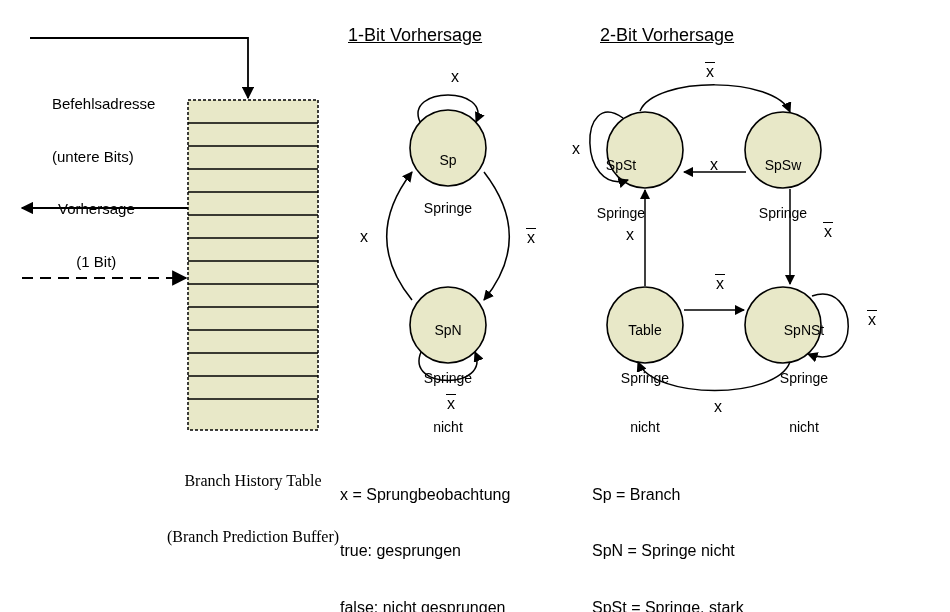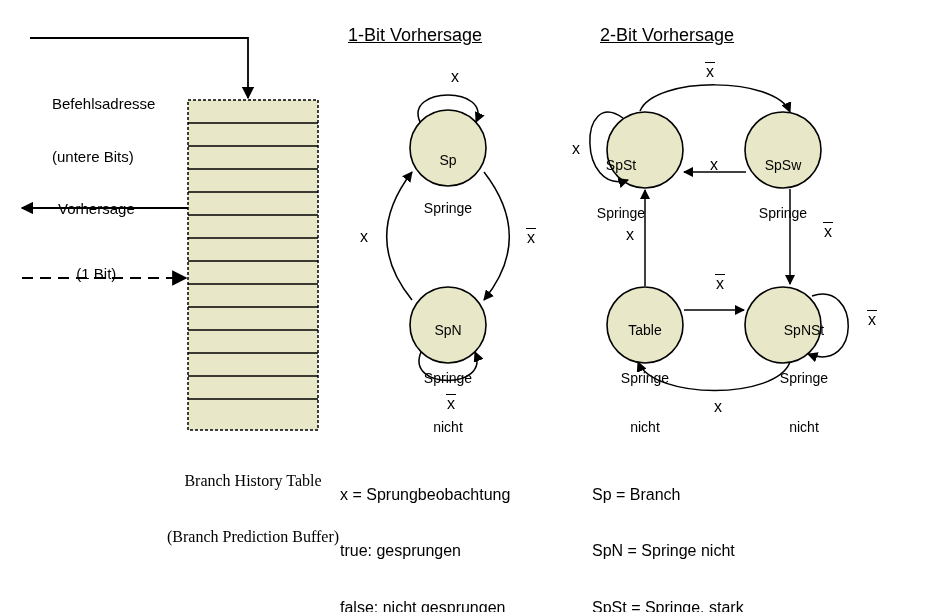--- a/index.html
+++ b/index.html
@@ -158,21 +158,21 @@
     </g>
   </svg>
 
   <div class="txt lbl" style="left:52px; top:60px;">
     <div>Befehlsadresse</div>
     <div>(untere Bits)</div>
   </div>
 
   <div class="txt lbl" style="left:58px; top:165px;">
     <div>Vorhersage</div>
-    <div style="text-align:center;margin-top:12px;">(1 Bit)</div>
+    <div style="text-align:center;">(1 Bit)</div>
   </div>
 
   <div class="txt lbl" style="left:22px; top:286px;">
   </div>
 
   <div class="txt caption" style="left:58px; top:434px; width:390px;">
     <div>Branch History Table</div>
     <div>(Branch Prediction Buffer)</div>
   </div>
 

